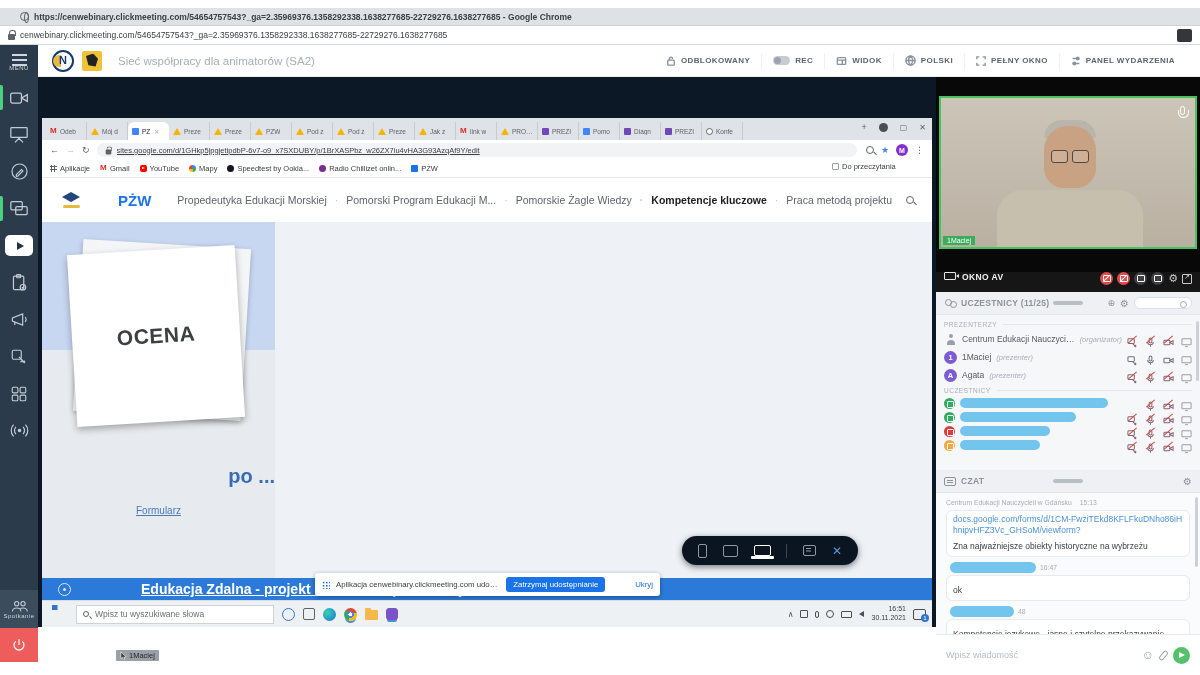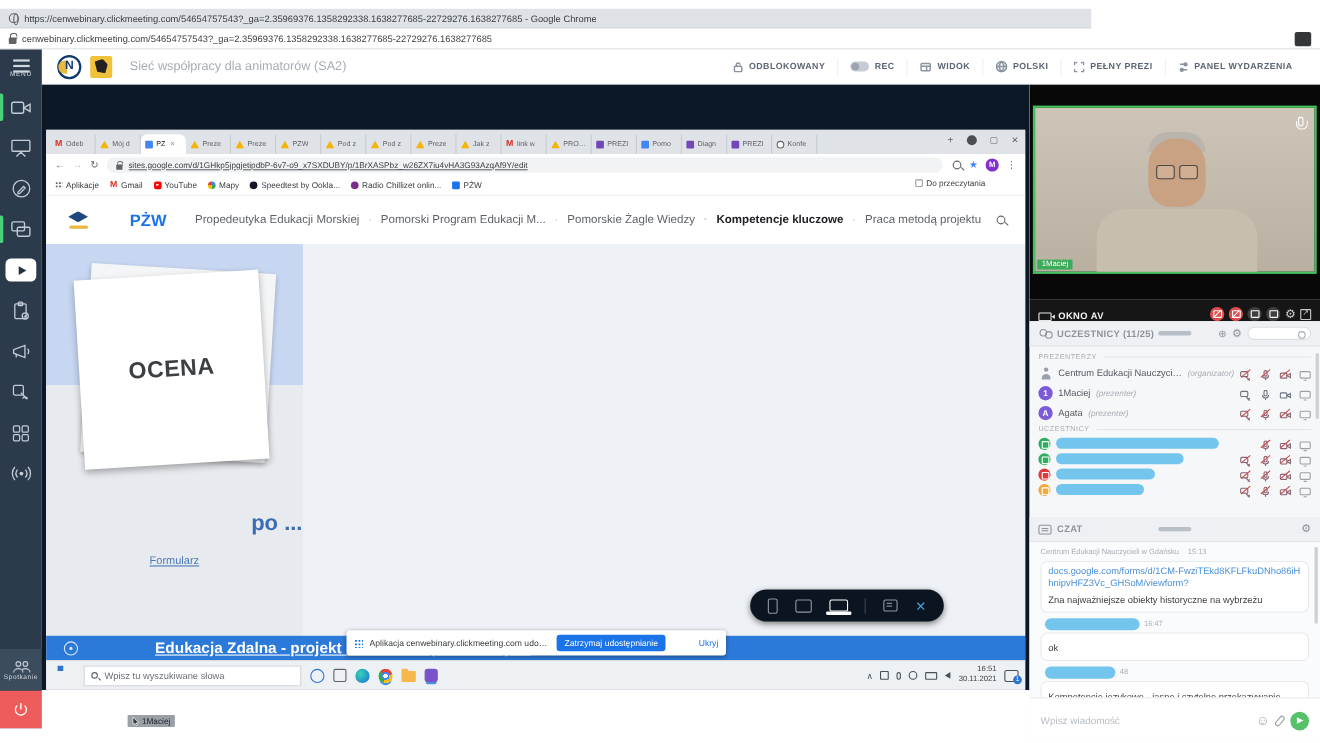--- a/index.html
+++ b/index.html
@@ -3,21 +3,21 @@
 <meta charset="utf-8">
 <style>
   *{margin:0;padding:0;box-sizing:border-box;font-family:"Liberation Sans","DejaVu Sans",sans-serif;}
   html,body{background:#fff;}
   #stage{position:relative;width:1200px;height:675px;background:#fff;overflow:hidden;}
   .abs{position:absolute;}
   .flex{display:flex;align-items:center;}
   .ell{white-space:nowrap;overflow:hidden;text-overflow:ellipsis;}
 
   
-  #os-titlebar{top:8px;left:0;width:992px;height:18px;background:#dee1e6;border-bottom:1px solid #cdd1d6;font-size:8.5px;color:#3c4043;padding-left:8px;gap:5px;}
+  #os-titlebar{top:8px;left:0;width:1200px;height:18px;background:#dee1e6;border-bottom:1px solid #cdd1d6;font-size:8.5px;color:#3c4043;padding-left:20px;gap:5px;font-weight:bold;}
   .globe{width:9px;height:9px;border:1px solid #5f6368;border-radius:50%;position:relative;}
   .globe::after{content:"";position:absolute;left:3px;top:-1px;width:3px;height:9px;border:1px solid #5f6368;border-radius:50%;}
   #os-urlrow{top:26px;left:0;width:1200px;height:19px;background:#fff;border-bottom:1px solid #d6d9dd;font-size:8.5px;color:#3c4043;padding-left:8px;gap:5px;}
   .minilock{width:7px;height:6px;background:#5f6368;border-radius:1px;position:relative;margin-top:3px;}
   .minilock::before{content:"";position:absolute;top:-4px;left:1px;width:5px;height:5px;border:1.2px solid #5f6368;border-radius:3px 3px 0 0;border-bottom:none;}
   #os-menu-sq{right:8px;top:29px;width:15px;height:13px;background:#35363a;border-radius:2px;}
 
   
   #cm-header{top:45px;left:38px;width:1162px;height:32px;background:#fff;border-bottom:1px solid #ebedf0;padding:0 14px;}
   .cm-logo1{width:22px;height:22px;border-radius:50%;border:2px solid #123a6b;position:relative;background:#fff;}
@@ -162,21 +162,21 @@
   .v-head{position:absolute;left:103px;top:28px;width:52px;height:62px;background:#c9a183;border-radius:24px 24px 20px 20px;}
   .v-hair{position:absolute;left:103px;top:22px;width:52px;height:18px;background:#b9b4ac;border-radius:24px 24px 0 0;}
   .v-glasses{position:absolute;left:110px;top:52px;width:38px;height:11px;}
   .v-glasses::before,.v-glasses::after{content:"";position:absolute;top:0;width:15px;height:11px;border:1.6px solid #4a4a48;border-radius:3px;background:rgba(255,255,255,.15);}
   .v-glasses::before{left:0;} .v-glasses::after{right:0;}
   .v-body{position:absolute;left:56px;top:92px;width:146px;height:62px;background:#c6bfae;border-radius:26px 26px 0 0;}
   .v-nametag{position:absolute;left:2px;bottom:2px;background:#3cab5a;color:#fff;font-size:7px;padding:1px 4px;}
   .v-mic{position:absolute;right:10px;top:8px;width:5px;height:9px;border:1.4px solid #fff;border-radius:3px;}
   .v-mic::after{content:"";position:absolute;left:-3px;top:3px;width:9px;height:7px;border:1.4px solid #fff;border-top:none;border-radius:0 0 6px 6px;}
 
-  #av-bar{position:absolute;left:0;top:195px;width:264px;height:20px;background:#161616;display:flex;align-items:flex-end;padding:0 8px;gap:6px;}
+  #av-bar{position:absolute;left:0;top:195px;width:264px;height:20px;background:#161616;display:flex;align-items:flex-start;padding:0 8px;gap:6px;}
   .av-cam{width:12px;height:8px;border:1.3px solid #e8e8e8;border-radius:1px;position:relative;}
   .av-cam::after{content:"";position:absolute;right:-4px;top:1px;border-right:3px solid #e8e8e8;border-top:2px solid transparent;border-bottom:2px solid transparent;}
   #av-title{color:#f1f1f1;font-size:8.5px;font-weight:bold;letter-spacing:.4px;}
   #av-icons{margin-left:auto;display:flex;align-items:center;gap:4px;}
   .av-c{width:13px;height:13px;border-radius:50%;display:flex;align-items:center;justify-content:center;position:relative;cursor:pointer;}
   .av-red{background:#e14b4b;} .av-gray{background:#3f3f41;}
   .av-c::before{content:"";width:6px;height:5px;border:1px solid #fff;border-radius:1px;}
   .av-red::after{content:"";position:absolute;left:2px;top:6px;width:9px;height:1.3px;background:#fff;transform:rotate(-45deg);}
   .av-gear{color:#c9c9c9;font-size:11px;cursor:pointer;}
   .av-pop{width:10px;height:10px;border:1.3px solid #c9c9c9;border-radius:1px;position:relative;cursor:pointer;}
@@ -283,21 +283,21 @@
         <svg width="11" height="11" viewBox="0 0 12 12">
             <circle cx="6" cy="6" r="5"></circle>
             <path d="M1 6h10M6 1c3 3 3 7 0 10C3 8 3 4 6 1z"></path>
           </svg>
         <span>POLSKI</span>
       </span>
       <span class="cm-act">
         <svg width="10" height="10" viewBox="0 0 12 12">
             <path d="M1 4V1h3M8 1h3v3M11 8v3H8M4 11H1V8"></path>
           </svg>
-        <span>PEŁNY PREZI</span>
+        <span>PEŁNY OKNO</span>
       </span>
       <span class="cm-act">
         <svg width="10" height="12" viewBox="0 0 12 14">
             <path d="M2 4h8M2 10h8"></path>
             <circle cx="8" cy="4" r="1.6" fill="#8a93a0"></circle>
             <circle cx="4" cy="10" r="1.6" fill="#8a93a0"></circle>
           </svg>
         <span>PANEL WYDARZENIA</span>
       </span>
     </div>

